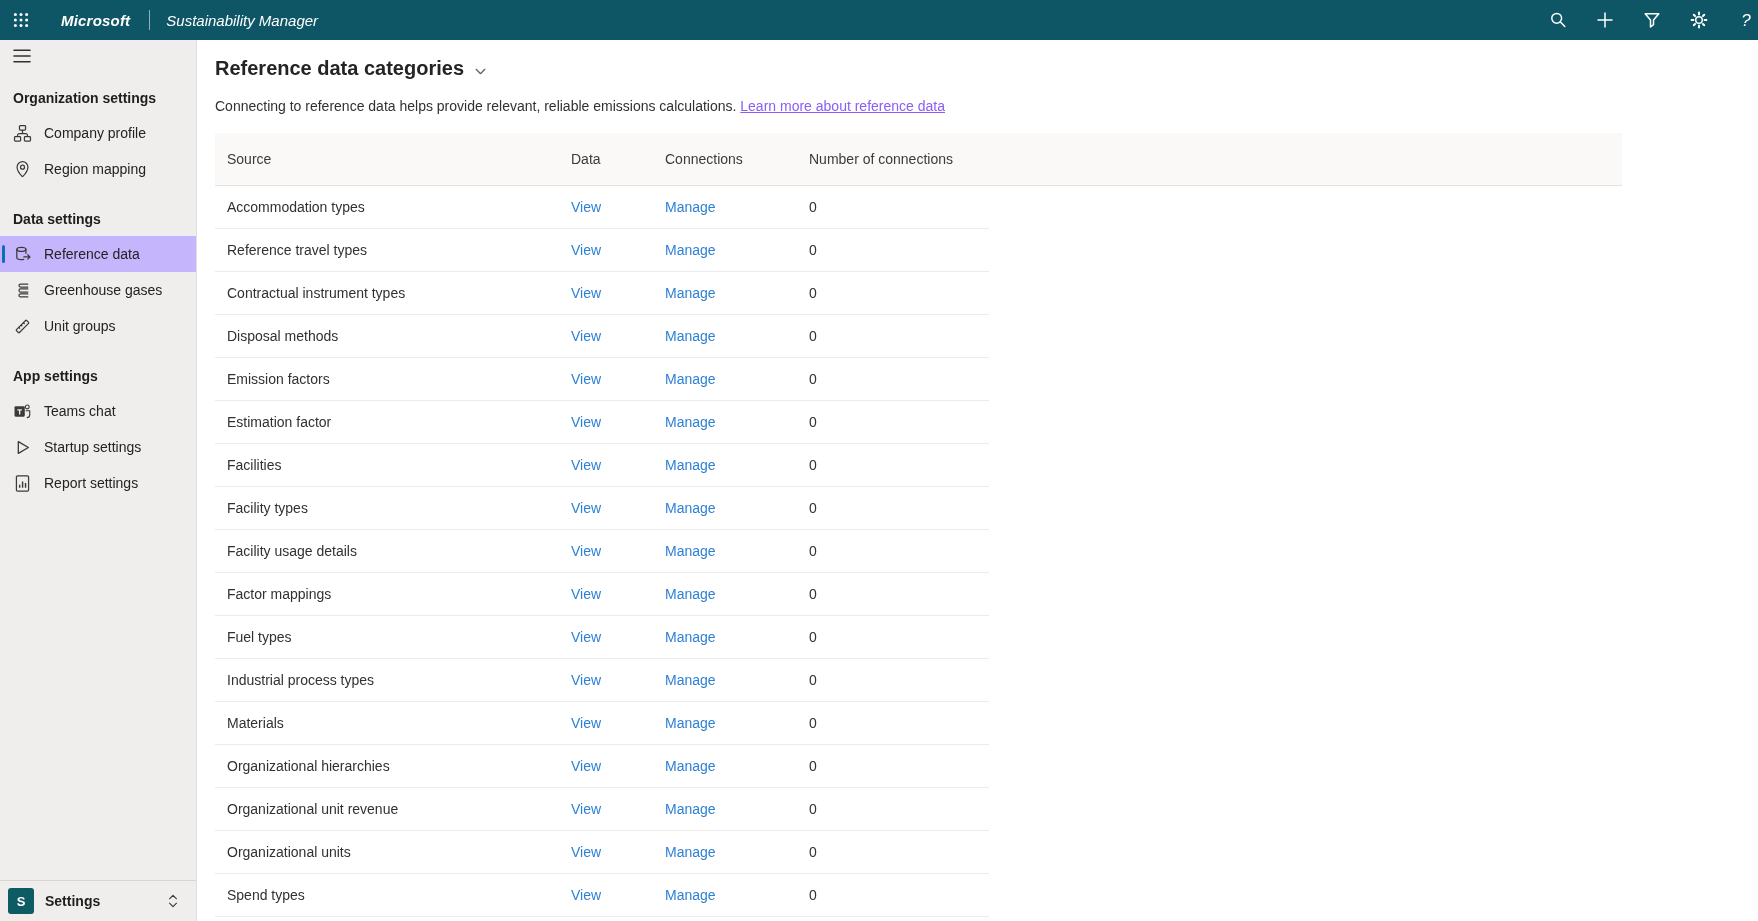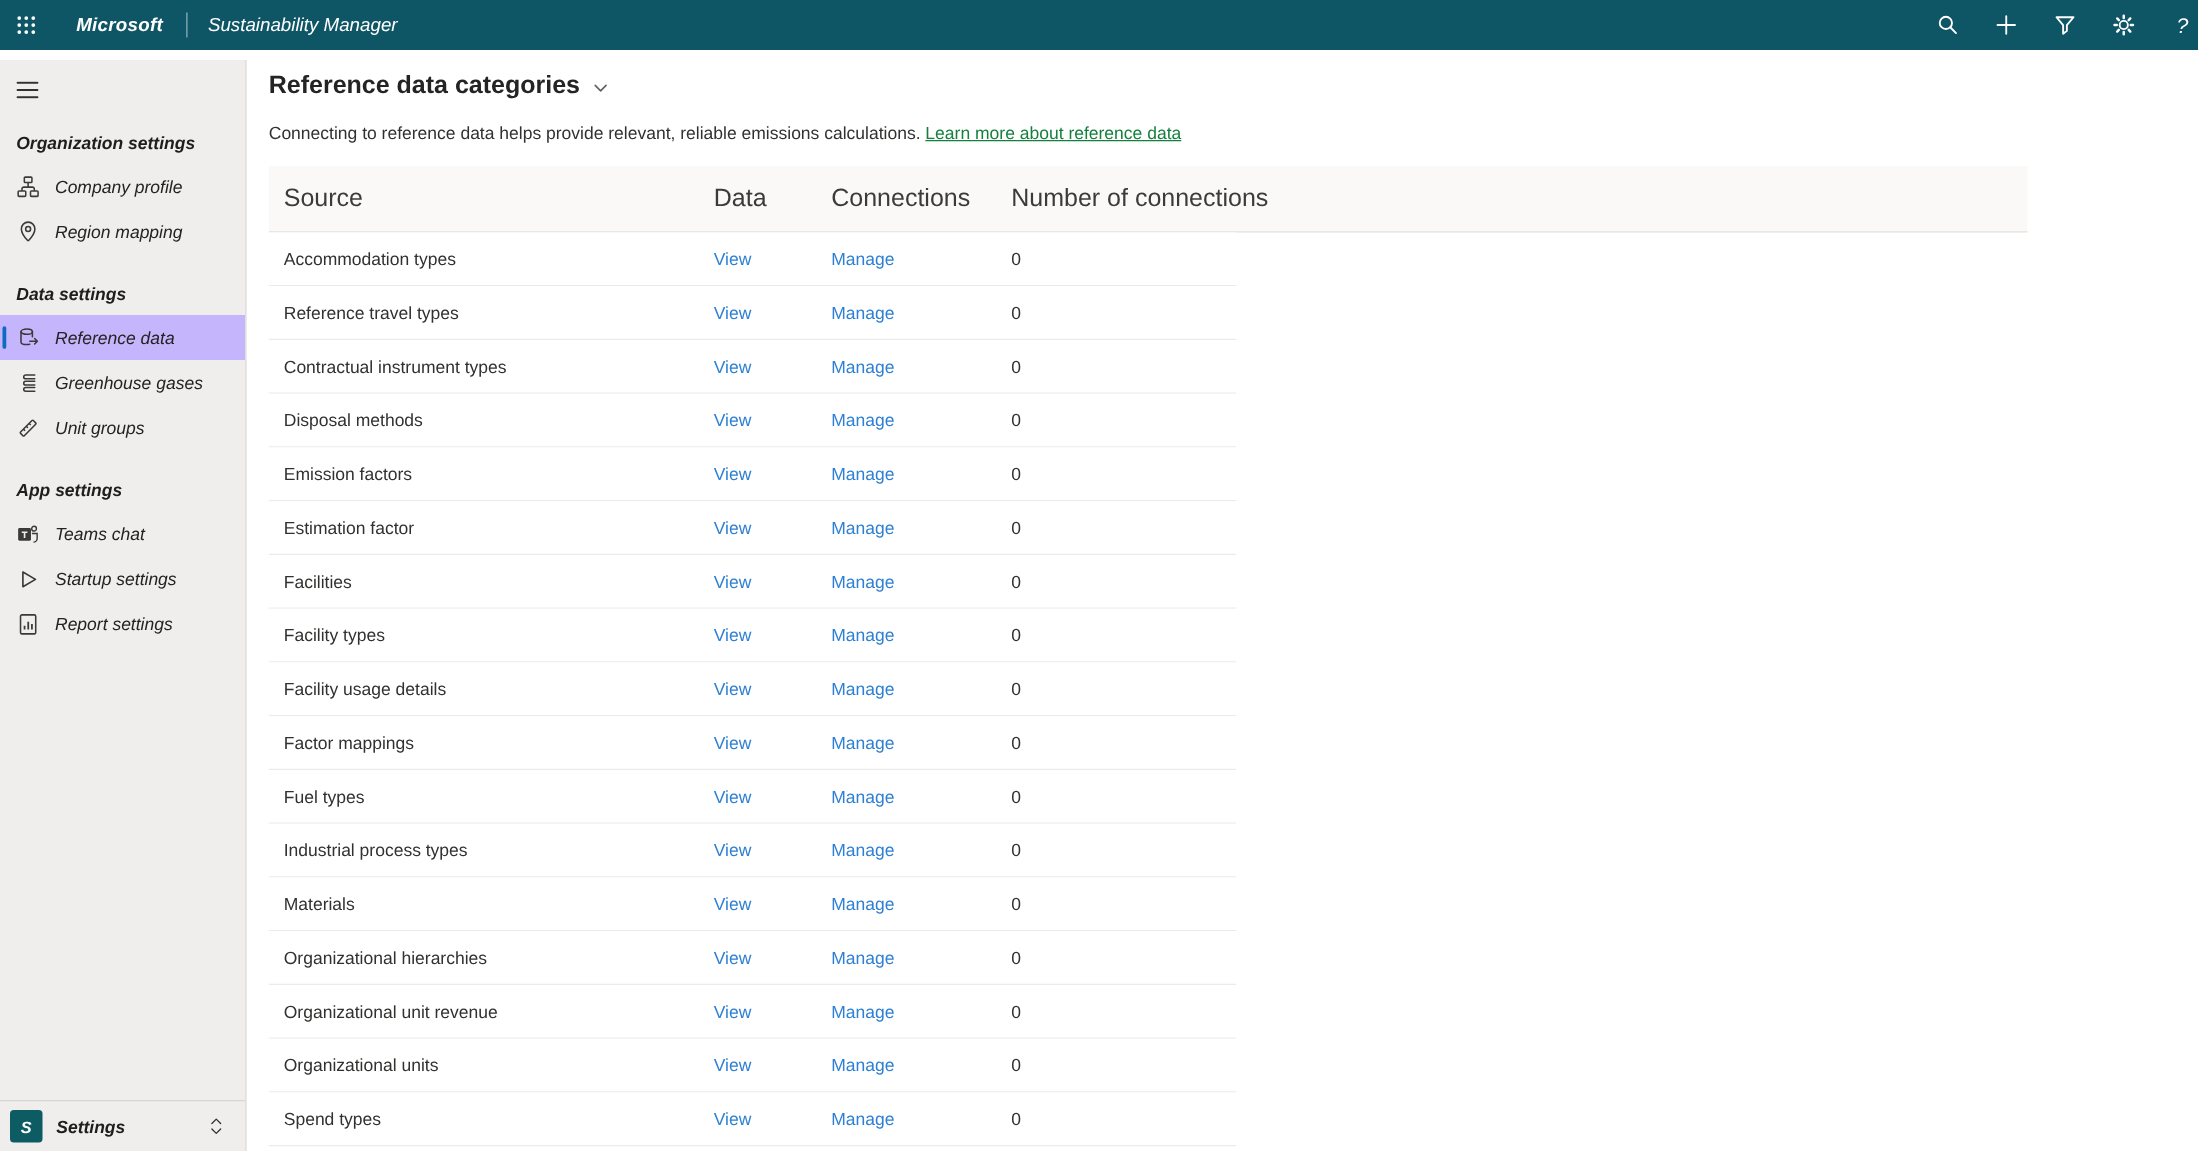--- a/index.html
+++ b/index.html
@@ -19,22 +19,22 @@
   .waffle-btn { margin-left: 13px; width: 16px; height: 16px; display: flex; align-items: center; cursor: pointer; }
   .brand { margin-left: 32px; font-size: 15px; font-weight: 700; letter-spacing: .2px; }
   .topbar-divider { width: 1px; height: 20px; background: rgba(255,255,255,.55); margin: 0 16px 0 19px; }
   .app-title { font-size: 15px; font-weight: 400; }
   .topbar-actions { margin-left: auto; display: flex; align-items: center; gap: 27px; padding-right: 2px; }
   .topbar-actions .tb-icon { width: 20px; height: 20px; color: #fff; cursor: pointer; display: flex; align-items: center; justify-content: center; }
   .help-glyph { font-size: 17px; font-weight: 400; line-height: 1; }
 
   
   .sidebar {
-    position: fixed; top: 48px; left: 0; width: 197px; bottom: 0;
-    background: #efeeed; border-right: 1px solid #e1dfdd; font-style: italic;
+    position: fixed; top: 32px; left: 0; width: 197px; bottom: 0;
+    background: #efeeed; border-right: 1px solid #e1dfdd;
   }
   .hamburger { margin: 17px 0 0 13px; width: 18px; height: 14px; cursor: pointer; color: #323130; }
   .nav-group-label {
     padding-left: 13px; margin: 24px 0 9px 0;
     font-size: 14px; font-weight: 700; color: #1f1e1d;
   }
   .nav-group:first-child .nav-group-label { margin-top: 27px; }
   .nav-item {
     position: relative; height: 36px; display: flex; align-items: center;
     padding-left: 13px; gap: 12px; cursor: pointer; font-size: 14px; color: #242322;
@@ -57,30 +57,30 @@
   }
   .footer-label { font-size: 14px; font-weight: 700; color: #1f1e1d; }
   .footer-chevrons { margin-left: auto; margin-right: 16px; width: 14px; height: 18px; color: #323130; }
 
   
   .main { position: absolute; left: 197px; top: 40px; right: 0; bottom: 0; padding-left: 18px; }
   .title-row { margin-top: 17px; display: flex; align-items: center; gap: 10px; }
   .page-title { margin: 0; font-size: 20px; font-weight: 700; color: #242424; }
   .title-chevron { width: 13px; height: 13px; color: #616161; cursor: pointer; margin-top: 3px; }
   .description { margin-top: 18px; font-size: 14px; color: #323130; }
-  .learn-link { color: #15803d; text-decoration: underline; cursor: pointer; }
+  .learn-link { color: #8b5cf6; text-decoration: underline; cursor: pointer; }
 
   
   .table-wrap { margin-top: 19px; }
   .t-header {
     width: 1407px; height: 53px; background: #faf9f8;
     border-bottom: 1px solid #e3e1df;
     display: grid; grid-template-columns: 344px 94px 144px auto;
     align-items: center; padding-left: 12px;
-    font-size: 20px; color: #3b3b3b;
+    font-size: 14px; color: #3b3b3b;
   }
   .t-row {
     width: 774px; height: 43px; border-bottom: 1px solid #edebe9;
     display: grid; grid-template-columns: 344px 94px 144px auto;
     align-items: center; padding-left: 12px;
     font-size: 14px; color: #323130; background: #fff;
   }
   .c-link { color: #2e80d4; cursor: pointer; }
 </style>
 </head>

